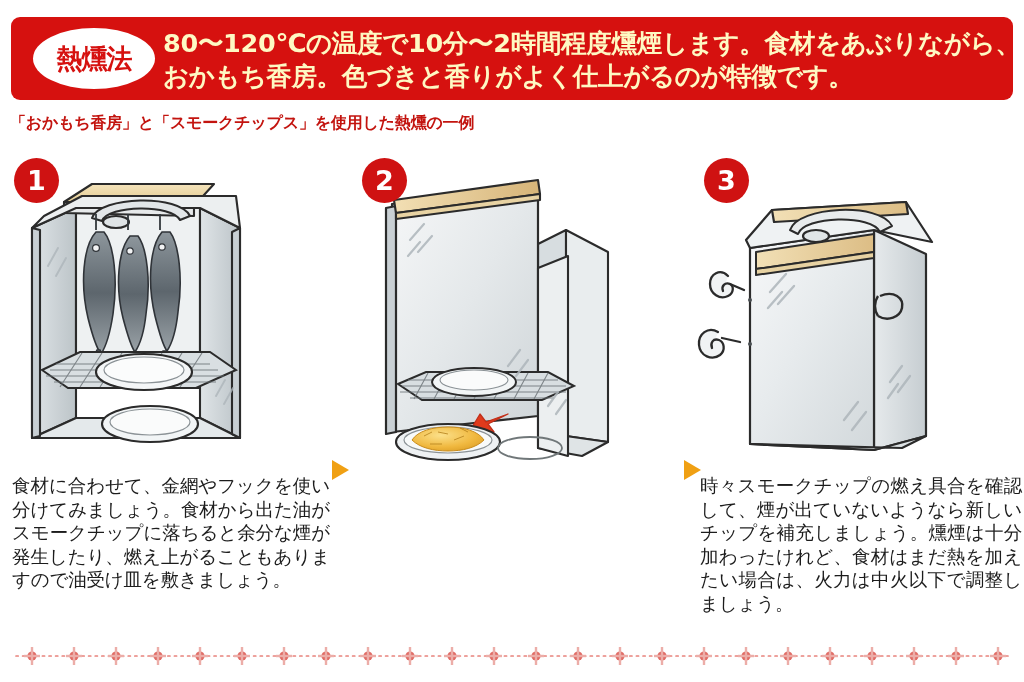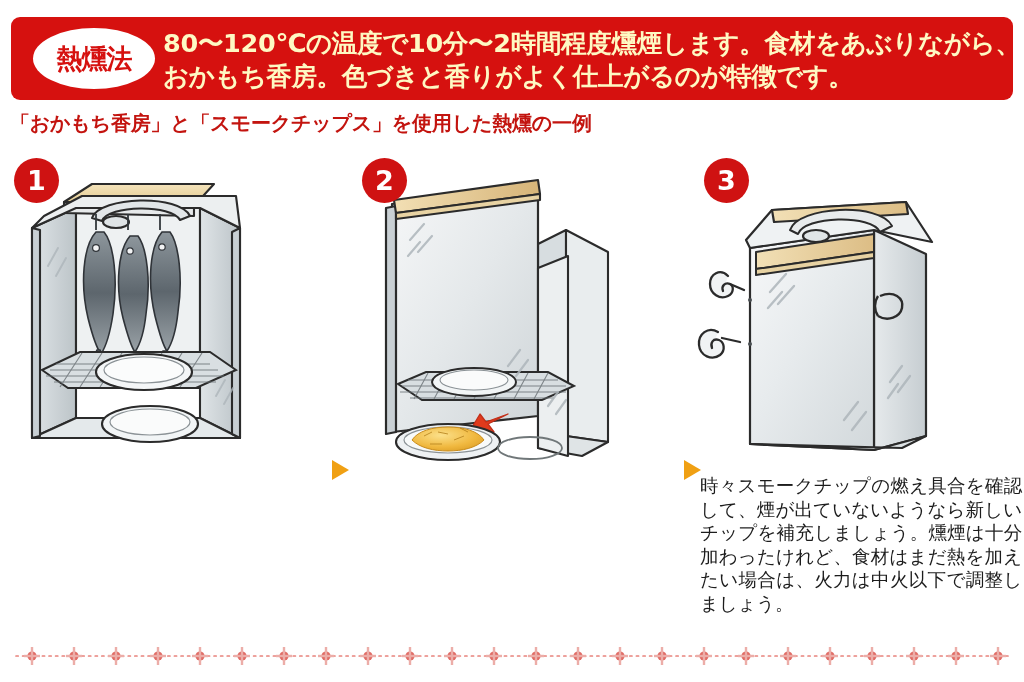--- a/index.html
+++ b/index.html
@@ -65,21 +65,21 @@
     white-space: nowrap;
     letter-spacing: -0.3px;
   }
 
   
   .subtitle {
     position: absolute;
     left: 10px;
     top: 110px;
     color: #c3140f;
-    font-size: 20px;
+    font-size: 16px;
     font-weight: bold;
     line-height: 26px;
     white-space: nowrap;
     letter-spacing: -0.2px;
     text-align: right;
   }
 
   
   .steps {
     position: absolute;
@@ -273,20 +273,21 @@
 
           <g stroke="#aeb6bb" stroke-width="2" stroke-linecap="round" opacity="0.8">
             <path d="M44,110 l10,-18"></path>
               <path d="M52,120 l10,-18"></path>
             <path d="M212,240 l9,-16"></path>
               <path d="M220,248 l9,-16"></path>
           </g>
         </svg>
       </div>
 
+      <div class="step-caption">食材に合わせて、金網やフックを使い分けてみましょう。食材から出た油がスモークチップに落ちると余分な煙が発生したり、燃え上がることもありますので油受け皿を敷きましょう。</div>
     </div>
 
     <div class="flow-arrow arrow-1">
       <svg width="22" height="24" viewBox="0 0 22 24" xmlns="http://www.w3.org/2000/svg">
         <polygon points="3,2 20,12 3,22" fill="#f0a013"></polygon>
       </svg>
     </div>
 
     <div class="step step-2">
       <div class="step-badge">2</div>

